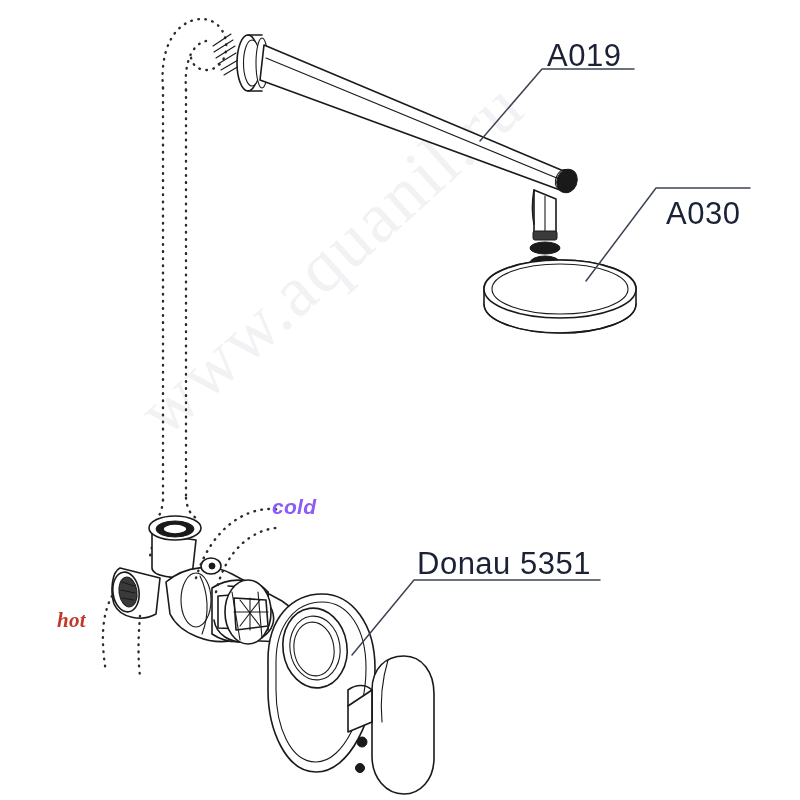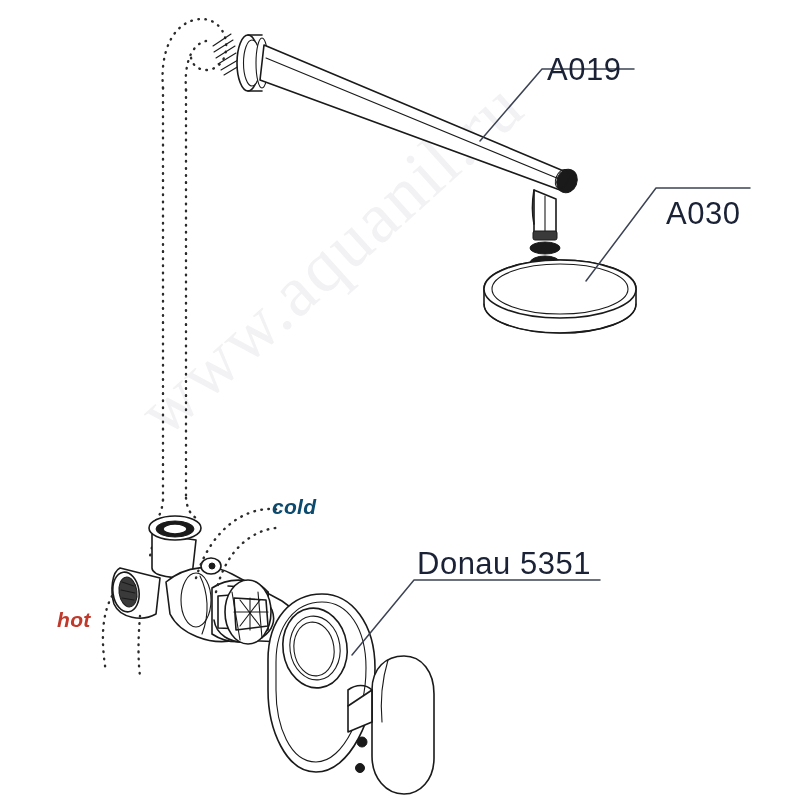--- a/index.html
+++ b/index.html
@@ -33,22 +33,22 @@
     font-size: 31px;
     color: #1b2236;
     letter-spacing: 0.5px;
   }
   .flow-label {
     font-size: 21px;
     font-style: italic;
     font-weight: bold;
     letter-spacing: 0.3px;
   }
-  .flow-cold { color: #0c4a6e; font-style: italic; }
-  .flow-hot  { color: #c0392b; }
+  .flow-cold { color: #8b5cf6; font-style: italic; }
+  .flow-hot  { color: #c0392b; font-family: Liberation Serif, serif; }
   .watermark {
     position: absolute;
     left: 150px;
     top: 380px;
     font-size: 72px;
     font-family: "Liberation Serif", serif;
     color: #f2f2f4;
     transform: rotate(-42deg);
     transform-origin: 0 50%;
     pointer-events: none;
@@ -233,21 +233,21 @@
       <path class="leader" d="M480 141 L542 69 L634 69"></path>
     </g>
     <g>
       <path class="leader" d="M586 281 L656 188 L750 188"></path>
     </g>
     <g>
       <path class="leader" d="M352 655 L414 580 L600 580"></path>
     </g>
   </svg>
 
-  <div class="label part-label" style="left:547px; top:52px;">A019</div>
+  <div class="label part-label" style="left:547px; top:38px;">A019</div>
 
   <div class="label part-label" style="left:666px; top:152px;margin-top:44px;">A030</div>
 
   <div class="label part-label" style="left:417px; top:546px;">Donau 5351</div>
 
   <div class="label flow-label flow-cold" style="left:272px; top:495px;">cold</div>
 
   <div class="label flow-label flow-hot" style="left:57px; top:608px;">hot</div>
 
 </div>

